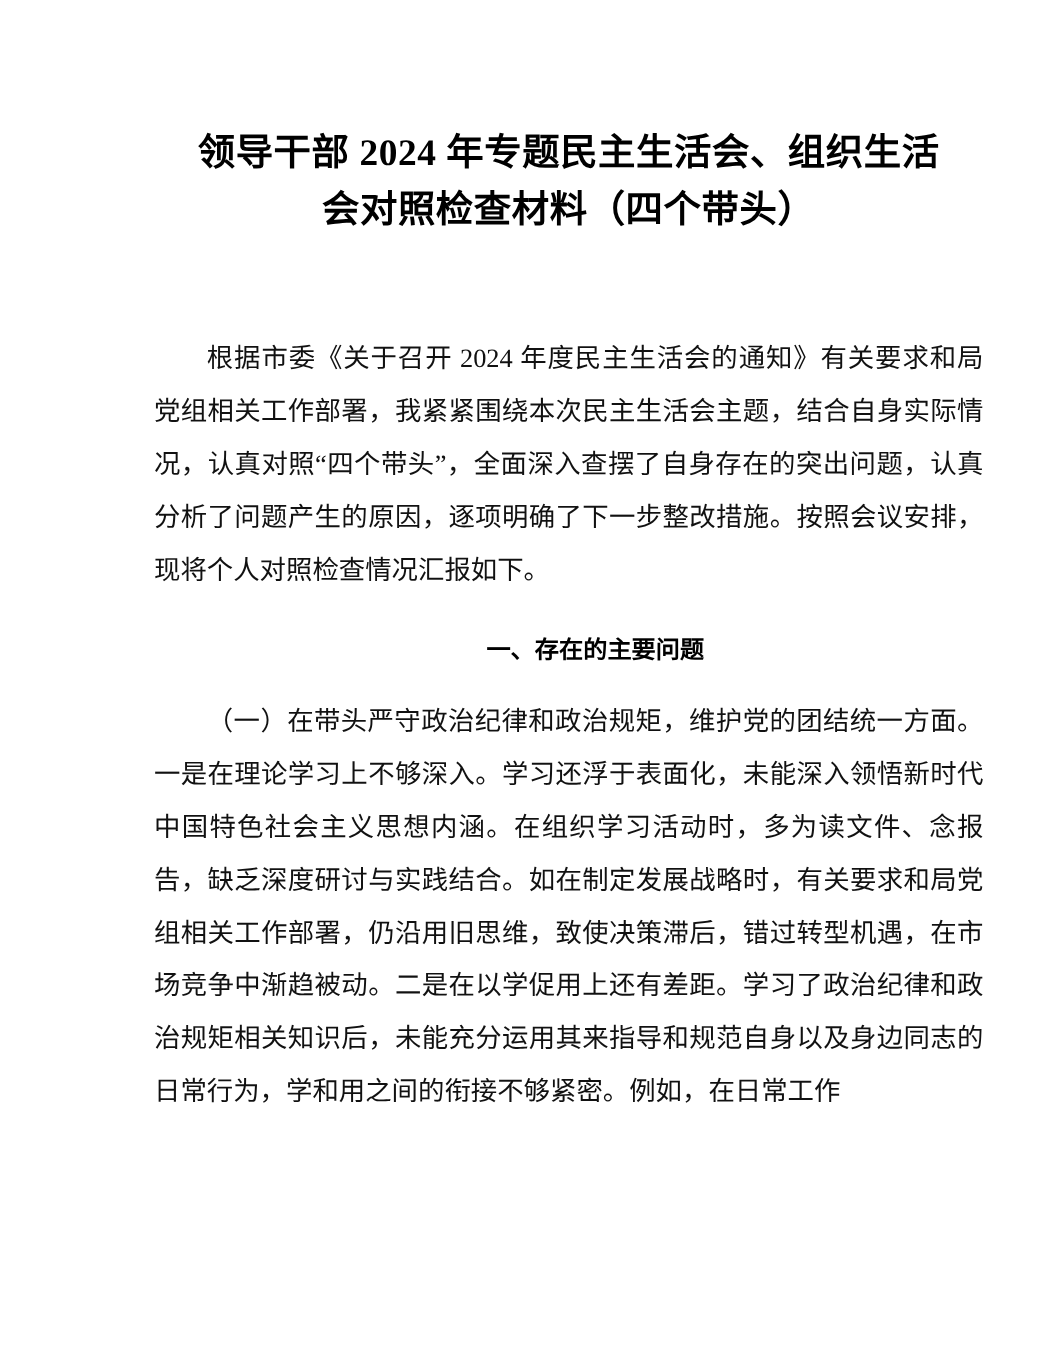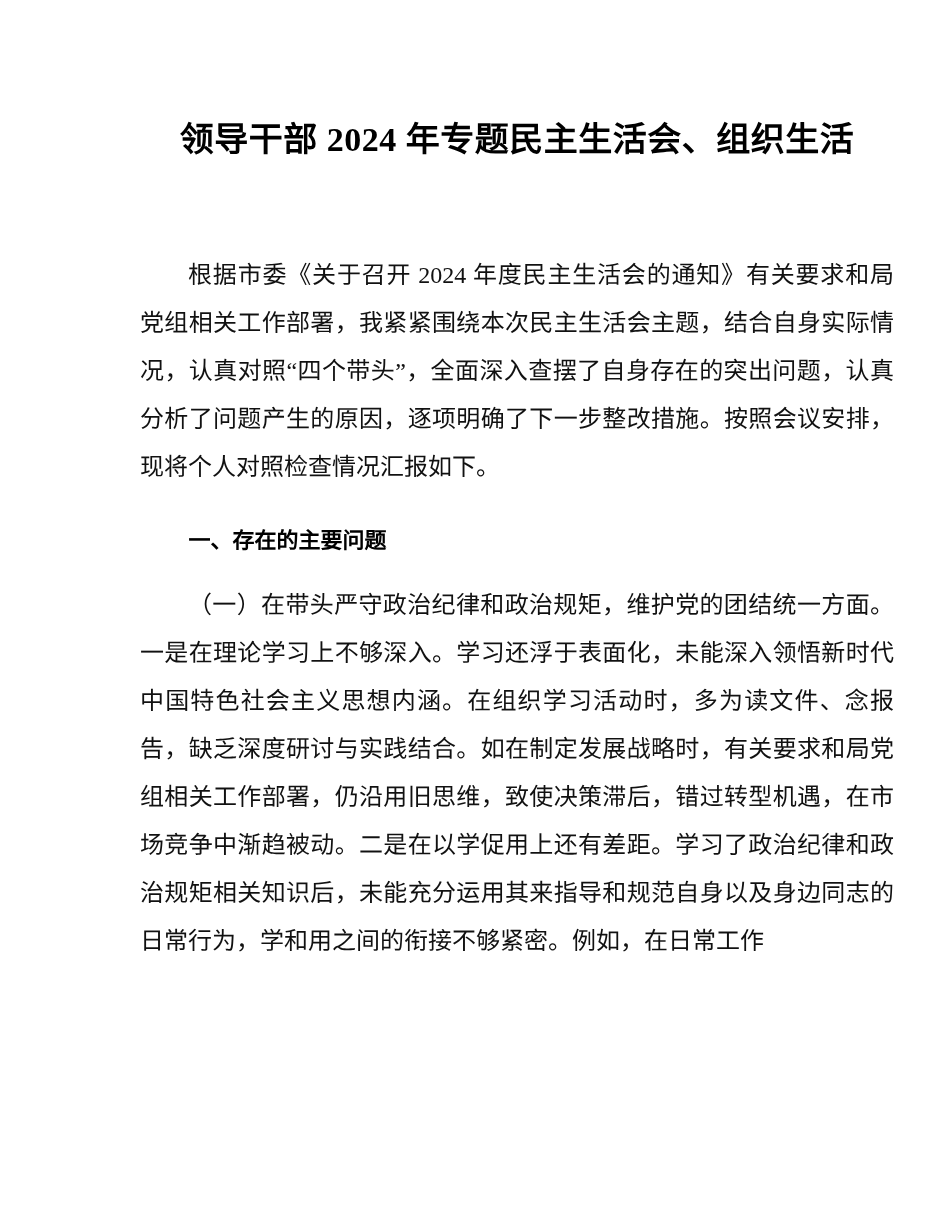--- a/index.html
+++ b/index.html
@@ -32,36 +32,38 @@
     font-family: "Liberation Serif", "DejaVu Serif", serif;
     font-weight: 400;
     font-size: 24px;
     line-height: 48px;
     text-align: justify;
     text-indent: 2em;
     color: #111111;
     margin: 0;
   }
   .section-heading {
-    font-family: Liberation Sans, sans-serif;
+    font-family: Liberation Mono, monospace;
     font-weight: 700;
     font-size: 22px;
     line-height: 48px;
     text-indent: 2.2em;
     color: #000000;
     margin: 26px 0 16px 0;
+    text-align: center;
   }
 </style>
 </head>
 <body>
 
 <div class="page">
 
   <h1 class="doc-title">
     <span>领导干部 2024 年专题民主生活会、组织生活</span><br>
+    <span>会对照检查材料（四个带头）</span>
   </h1>
 
   <p class="para">根据市委《关于召开 2024 年度民主生活会的通知》有关要求和局党组相关工作部署，我紧紧围绕本次民主生活会主题，结合自身实际情况，认真对照“四个带头”，全面深入查摆了自身存在的突出问题，认真分析了问题产生的原因，逐项明确了下一步整改措施。按照会议安排，现将个人对照检查情况汇报如下。</p>
 
   <h2 class="section-heading">一、存在的主要问题</h2>
 
   <p class="para">（一）在带头严守政治纪律和政治规矩，维护党的团结统一方面。一是在理论学习上不够深入。学习还浮于表面化，未能深入领悟新时代中国特色社会主义思想内涵。在组织学习活动时，多为读文件、念报告，缺乏深度研讨与实践结合。如在制定发展战略时，有关要求和局党组相关工作部署，仍沿用旧思维，致使决策滞后，错过转型机遇，在市场竞争中渐趋被动。二是在以学促用上还有差距。学习了政治纪律和政治规矩相关知识后，未能充分运用其来指导和规范自身以及身边同志的日常行为，学和用之间的衔接不够紧密。例如，在日常工作</p>
 
 </div>
 

